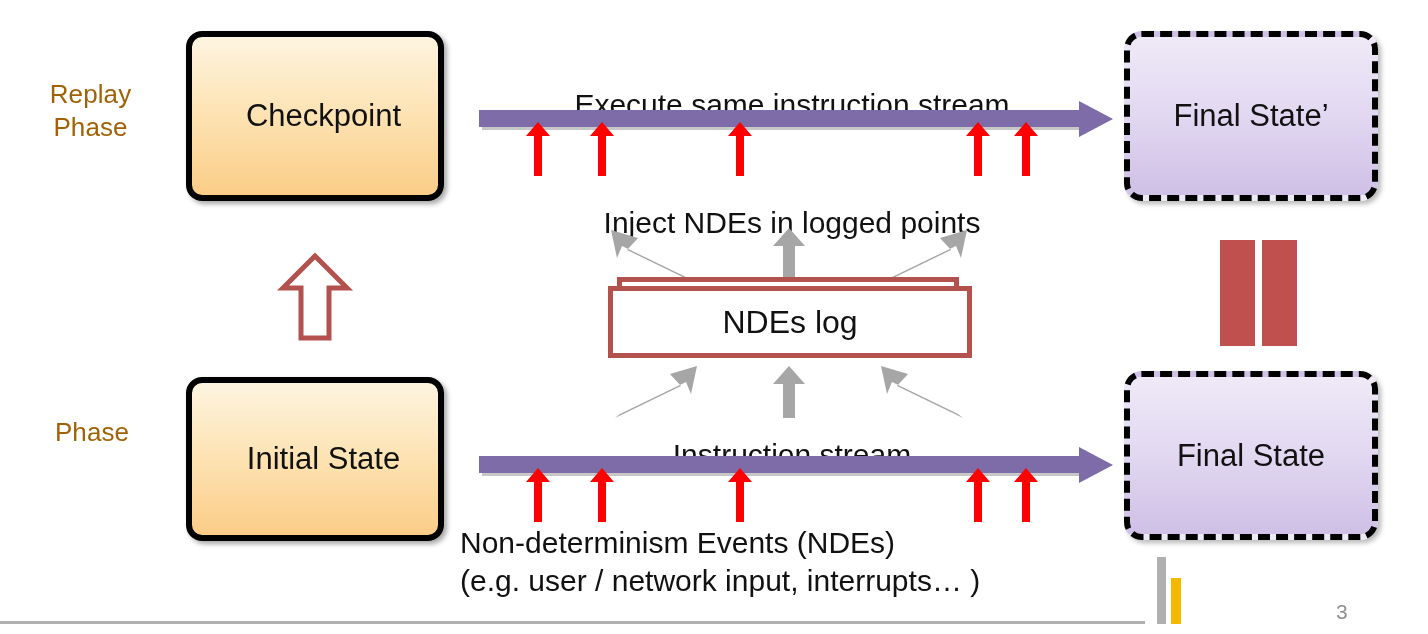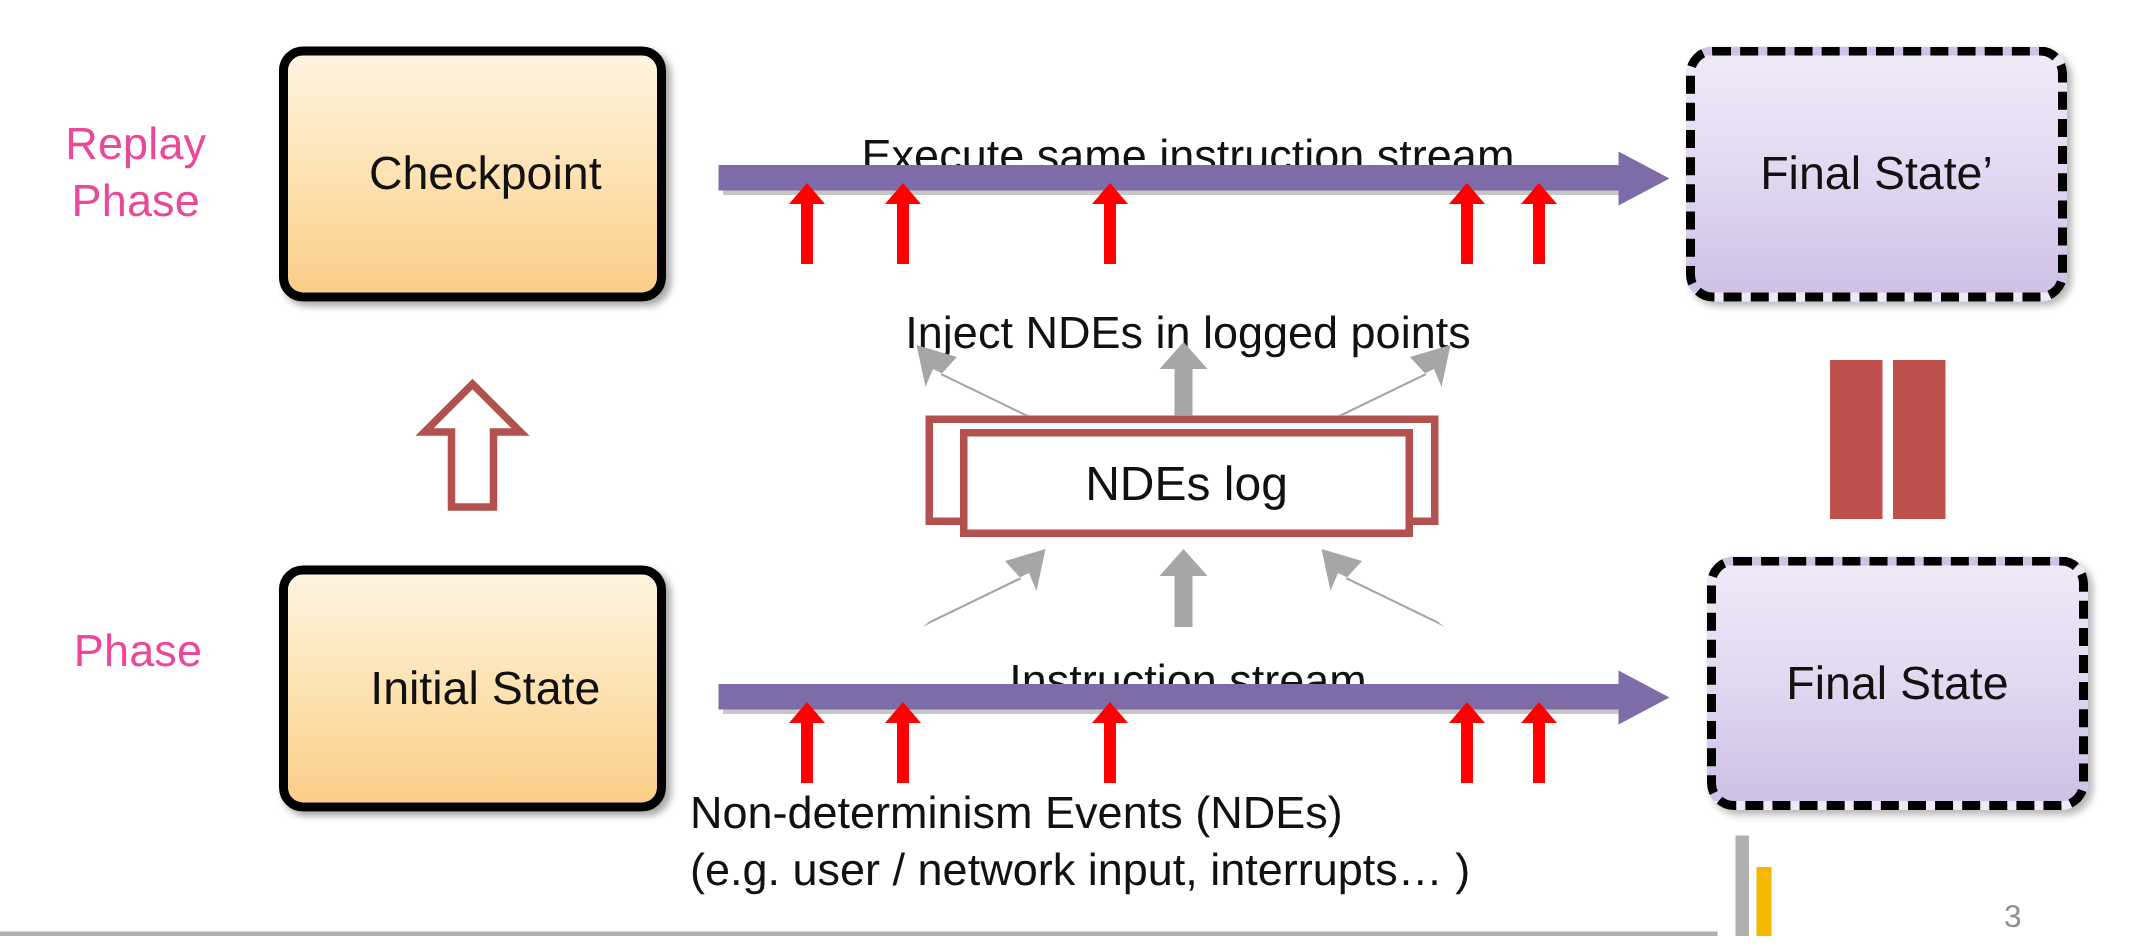--- a/index.html
+++ b/index.html
@@ -14,22 +14,22 @@
     position: relative;
     width: 1428px;
     height: 634px;
     background: #ffffff;
     overflow: hidden;
   }
   .abs { position: absolute; }
 
   
   .phase-label {
-    font-size: 30px;
-    color: #ec4899;
+    font-size: 26px;
+    color: #a16207;
     text-align: center;
     line-height: 1.28;
     letter-spacing: 0.1px;
   }
 
   
   .state-box {
     border: 6px solid #000000;
     border-radius: 16px;
     background: linear-gradient(to bottom, #fdf4e0 0%, #fde3b4 48%, #fbcd87 100%);
@@ -179,21 +179,21 @@
       <g>
         <path d="M 178 52 L 178 18 L 168 18 L 184 0 L 200 18 L 190 18 L 190 52 Z"></path>
       </g>
       <g>
         <path d="M 280 54 L 346 22 L 335 10 L 362 2 L 356 30 L 351 18 L 285 50 Z"></path>
       </g>
     </g>
   </svg>
 
   <div class="abs log-back" style="left:617px; top:277px; width:342px; height:73px;"></div>
-  <div class="abs log-front" style="left:640px; top:286px; width:302px; height:72px;">
+  <div class="abs log-front" style="left:608px; top:286px; width:364px; height:72px;">
     <span>NDEs log</span>
   </div>
 
   <svg class="abs" width="370" height="62" style="left:605px; top:362px;">
     <g fill="#a6a6a6">
       <g>
         <path d="M 10 56 L 76 24 L 65 12 L 92 4 L 86 32 L 81 20 L 15 52 Z"></path>
       </g>
       <g>
         <path d="M 178 56 L 178 22 L 168 22 L 184 4 L 200 22 L 190 22 L 190 56 Z"></path>
@@ -246,21 +246,21 @@
         <path d="M 22 56 L 22 16 L 14 16 L 26 2 L 38 16 L 30 16 L 30 56 Z"></path>
       </g>
     </g>
   </svg>
 
   <div class="abs caption-2line" style="left:460px; top:524px; width:660px;">
     <div>Non-determinism Events (NDEs)</div>
     <div>(e.g. user / network input, interrupts… )</div>
   </div>
 
-  <div class="abs final-box" style="left:1124px; top:371px; width:254px; height:169px;margin-left:14px;">
+  <div class="abs final-box" style="left:1124px; top:371px; width:254px; height:169px;">
     <span>Final State</span>
   </div>
 
   <div class="abs footer-rule" style="left:0px; top:621px; width:1145px;"></div>
   <div class="abs footer-tick-gray" style="left:1157px; top:557px; width:9px; height:67px;"></div>
   <div class="abs footer-tick-gold" style="left:1171px; top:578px; width:10px; height:46px;"></div>
   <div class="abs page-num" style="left:1336px; top:600px;">3</div>
 
 </div>
 

